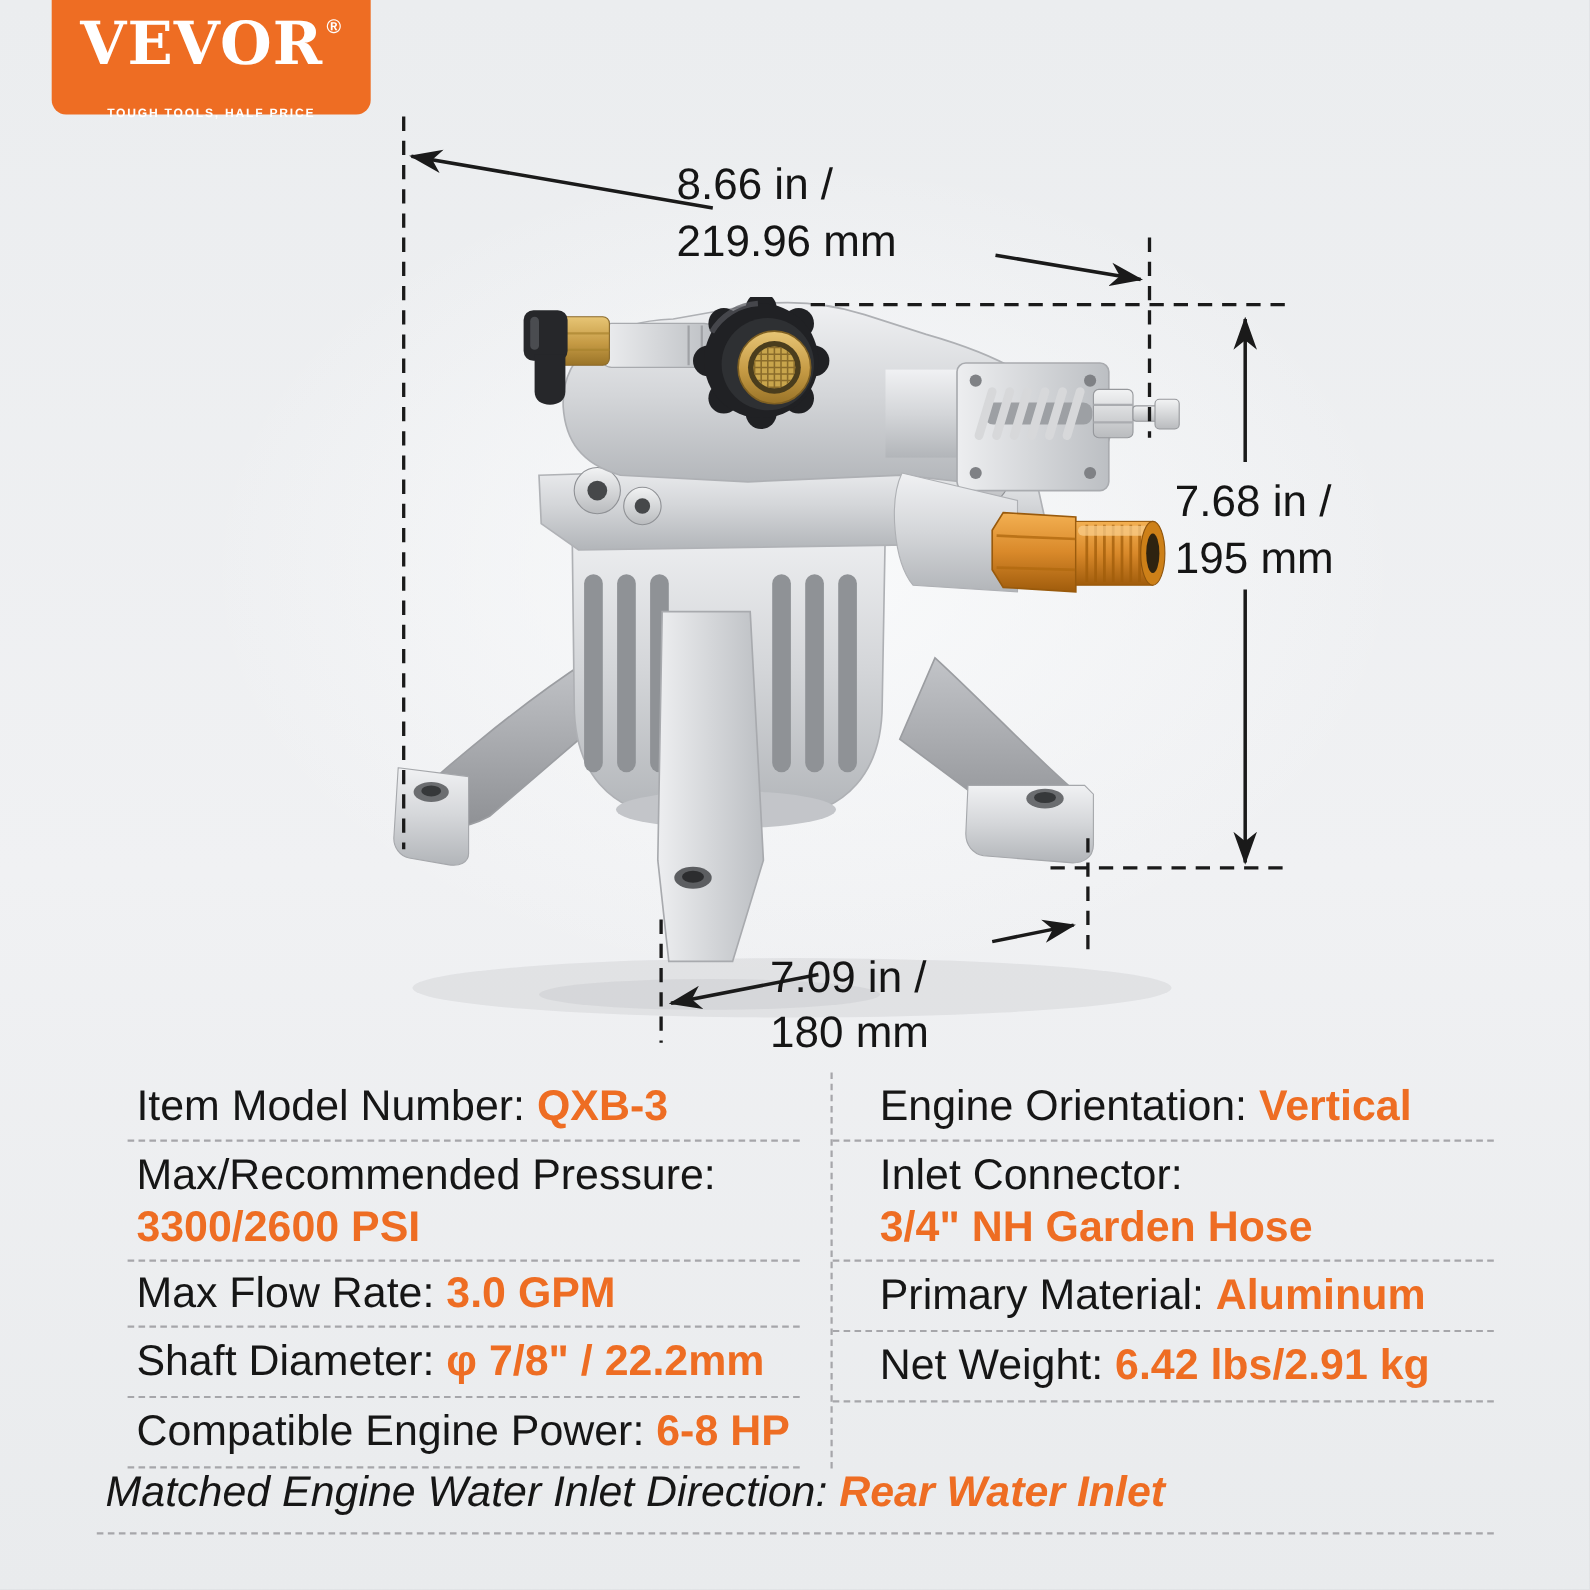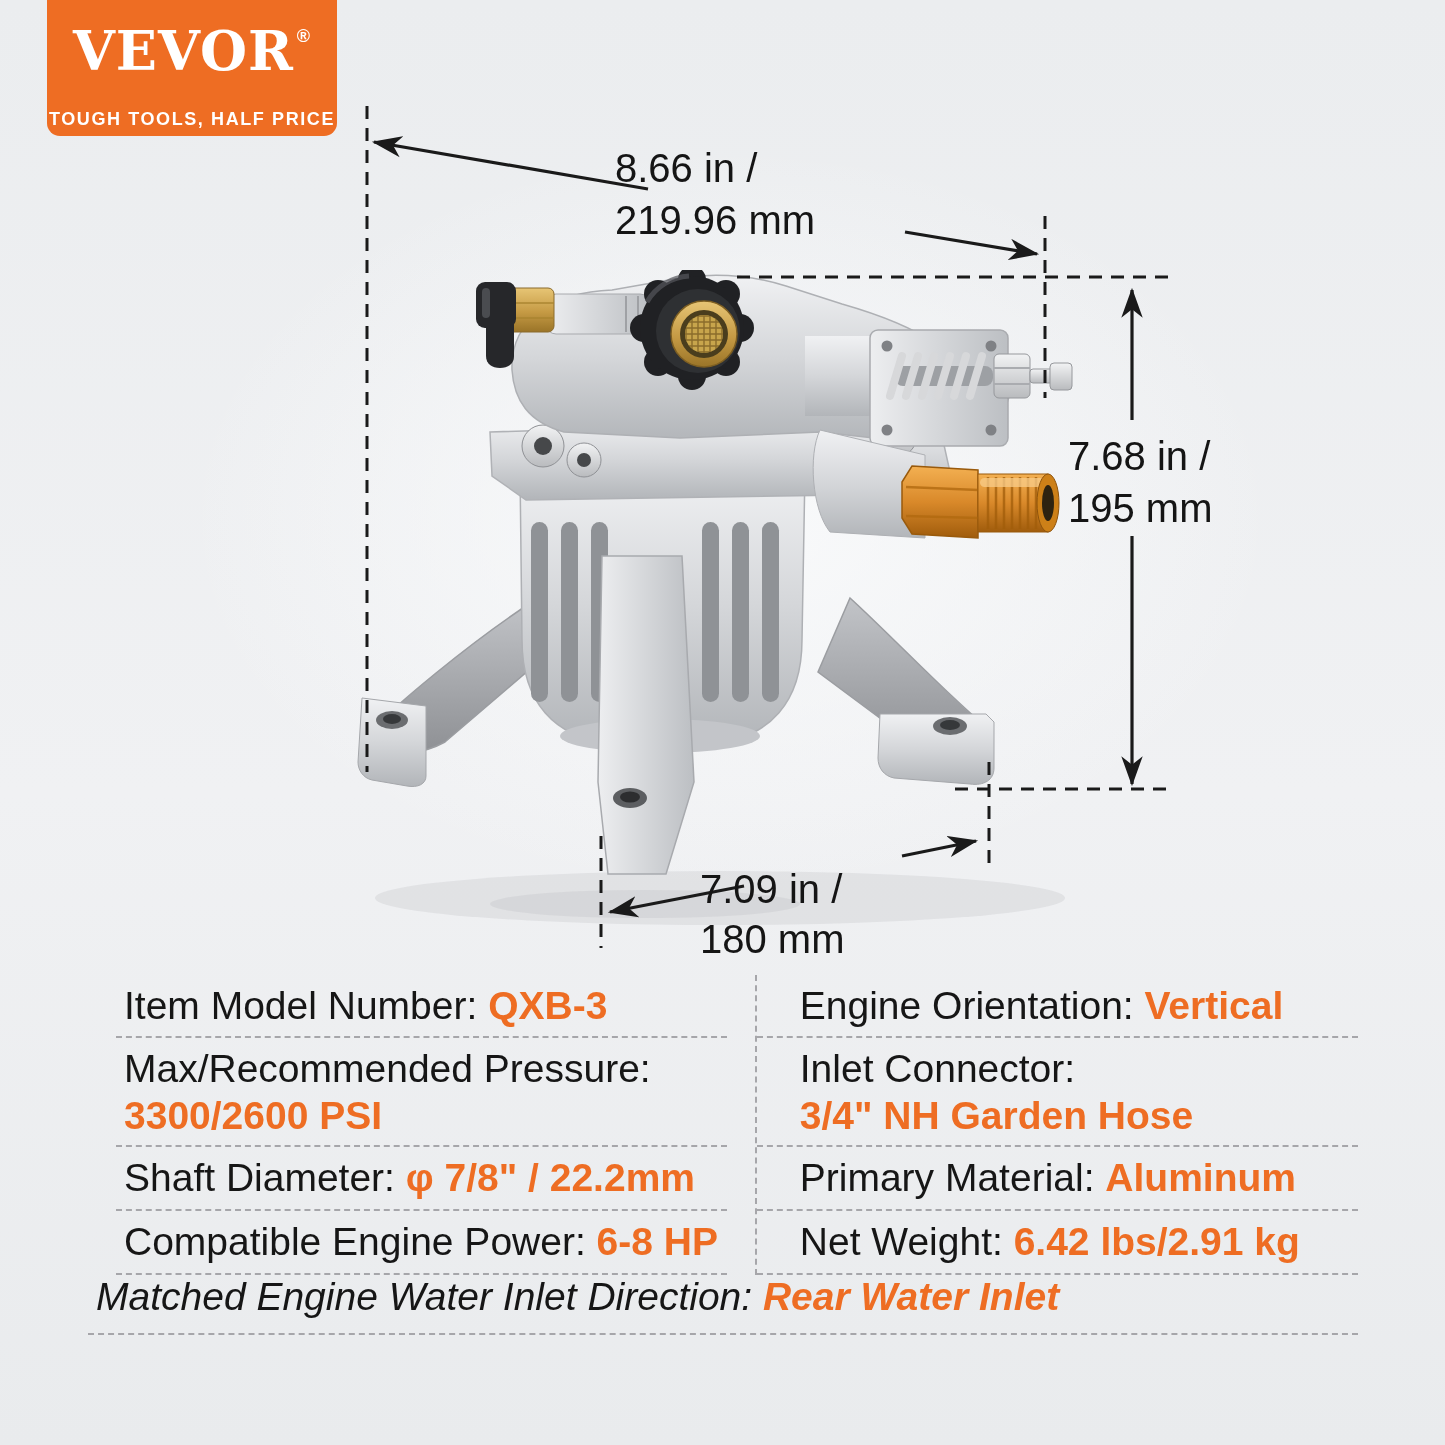--- a/index.html
+++ b/index.html
@@ -4,29 +4,29 @@
 <style>
   html,body{margin:0;padding:0;background:#dfe1e4;}
   .canvas{
     position:relative;width:1445px;height:1445px;overflow:hidden;
     font-family:"Liberation Sans", sans-serif;
     background:
       radial-gradient(ellipse 760px 520px at 730px 520px, rgba(250,251,252,.9) 0%, rgba(250,251,252,0) 72%),
       linear-gradient(180deg,#ebedef 0%,#f0f1f3 55%,#e9ebed 100%);
   }
   
-  .logo{position:absolute;left:47px;top:0;width:290px;height:136px;
+  .logo{position:absolute;left:47px;top:0;width:290px;height:104px;
     background:var(--accent,#ee6d23);border-radius:0 0 13px 13px;
     display:flex;flex-direction:column;align-items:center;justify-content:center;
     padding-top:2px;box-sizing:border-box;gap:24px;}
   .logo-word{color:#fff;font-family:"DejaVu Serif", serif;font-weight:700;
     font-size:54px;line-height:54px;letter-spacing:1px;white-space:nowrap;}
   .logo-word sup{font-size:18px;font-family:"Liberation Sans",sans-serif;font-weight:700;
     vertical-align:28px;margin-left:3px;}
-  .logo-tag{color:#fff;font-size:18px;font-weight:700;letter-spacing:1.6px;
+  .logo-tag{color:#fff;font-size:11px;font-weight:700;letter-spacing:1.6px;
     margin-top:7px;white-space:nowrap;}
   
   .pump{position:absolute;left:350px;top:270px;width:730px;height:680px;}
   .annot{position:absolute;left:0;top:0;width:1445px;height:1445px;pointer-events:none;}
   .dim{position:absolute;color:#151515;font-size:40px;line-height:52px;white-space:nowrap;}
   .dim span{display:block;}
   .dim-w{left:615px;top:142px;width:320px;text-align:left;}
   .dim-h{left:1068px;top:430px;width:250px;text-align:left;}
   .dim-d{left:700px;top:864px;width:250px;text-align:left;line-height:50px;}
   
@@ -239,20 +239,23 @@
   <div class="spec-table">
     <div class="cols">
       <div class="col left">
         <div class="r h63 inline">
             <div><span class="lbl">Item Model Number: </span><span class="val">QXB-3</span></div>
           </div>
         <div class="r h109 stack">
             <span class="lbl">Max/Recommended Pressure:</span>
             <span class="val">3300/2600 PSI</span>
           </div>
+        <div class="r h60 inline">
+            <div><span class="lbl">Max Flow Rate: </span><span class="val">3.0 GPM</span></div>
+          </div>
         <div class="r h64 inline">
             <div><span class="lbl">Shaft Diameter: </span><span class="val">φ 7/8" / 22.2mm</span></div>
           </div>
         <div class="r h64 inline">
             <div><span class="lbl">Compatible Engine Power: </span><span class="val">6-8 HP</span></div>
           </div>
       </div>
       <div class="col right">
         <div class="r h63 inline">
             <div><span class="lbl">Engine Orientation: </span><span class="val">Vertical</span></div>

